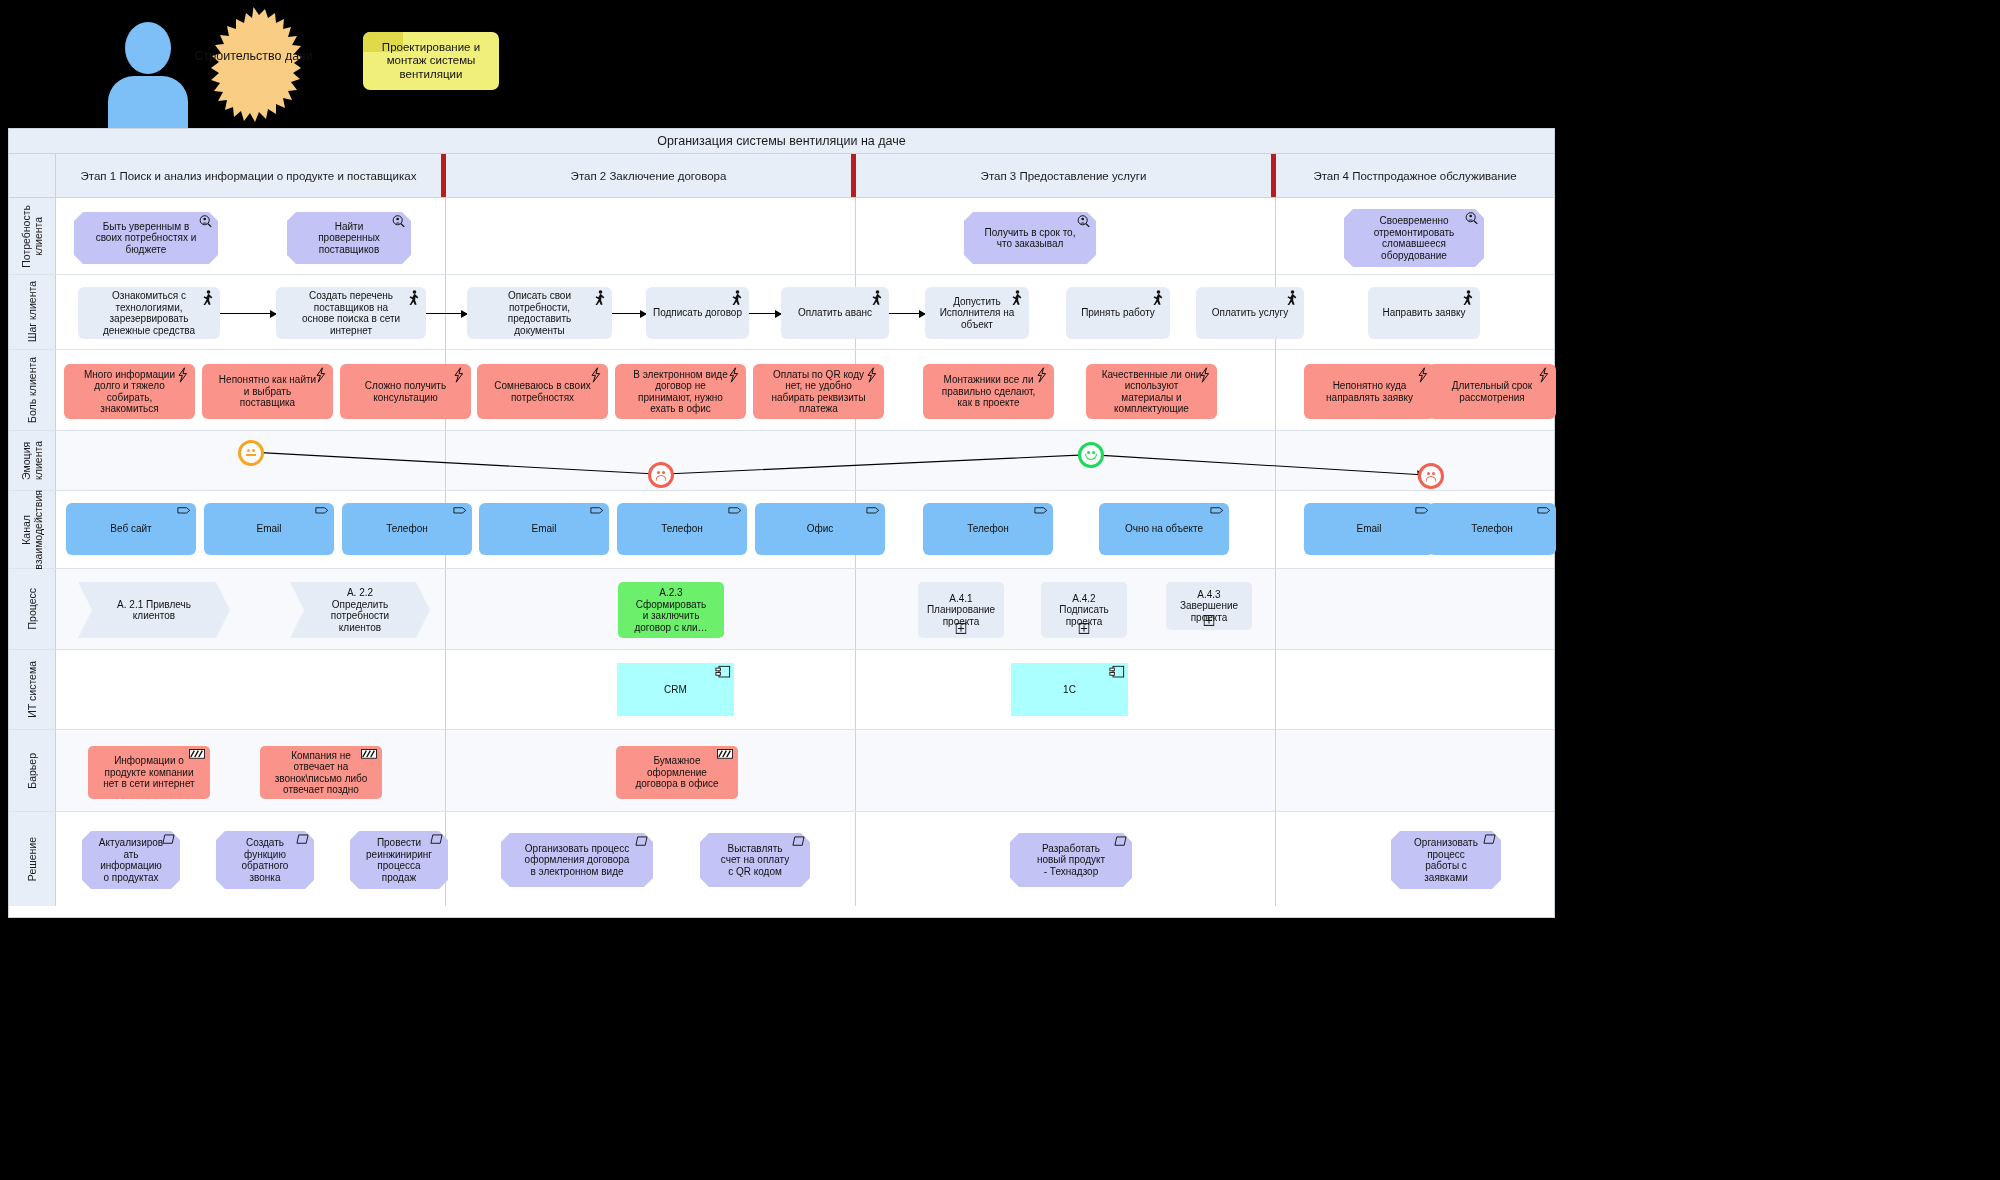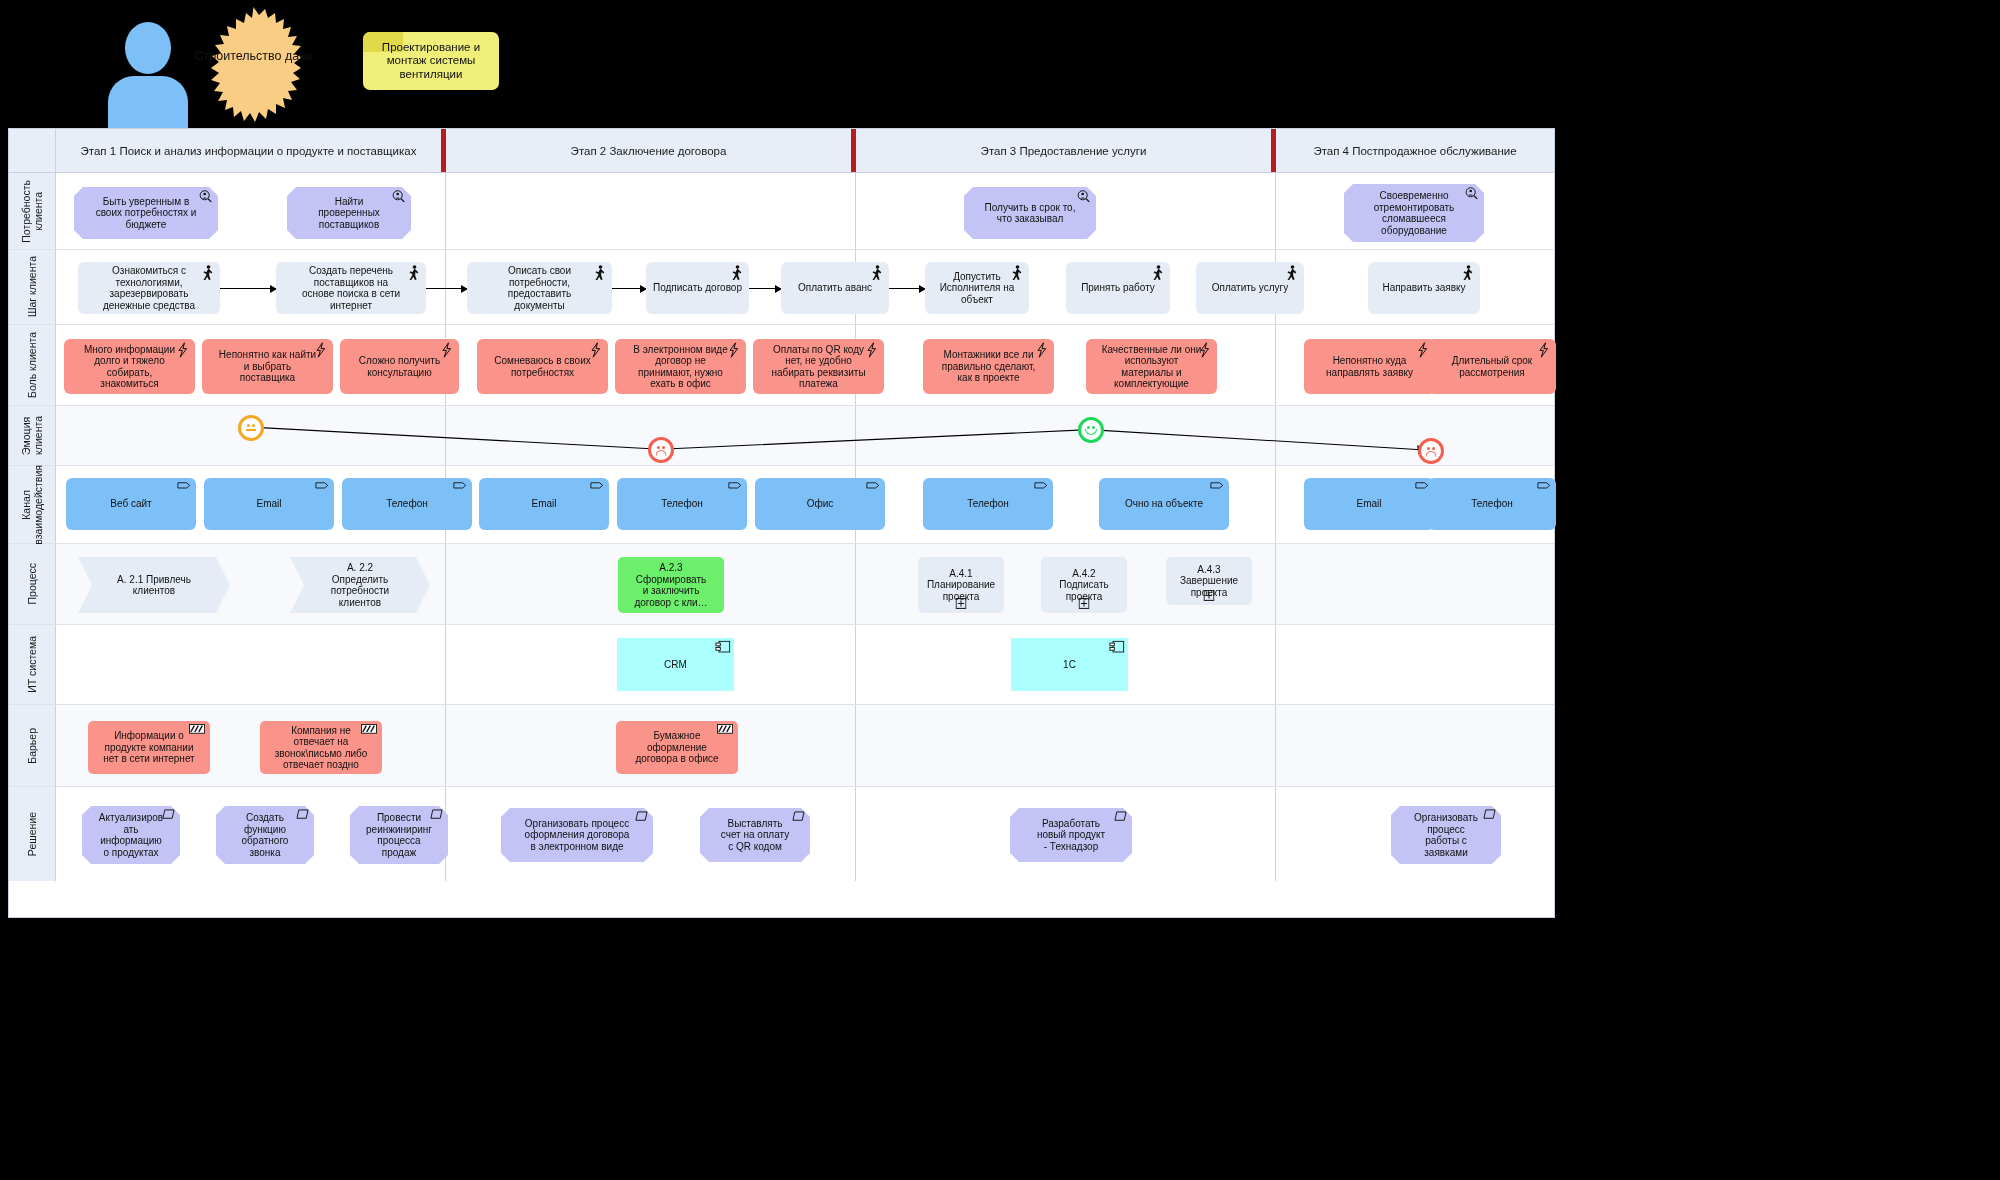--- a/index.html
+++ b/index.html
@@ -167,20 +167,21 @@
   </div>
 
   <div class="sticky">
     <span class="sticky-text">Проектирование и
 монтаж системы
 вентиляции</span>
   </div>
 </div>
 
 <div class="board">
+  <div class="board-title">Организация системы вентиляции на даче</div>
 
   <div class="grid">
 
     <div class="hdr-row">
       <div class="hdr-corner"></div>
       <div class="hdr-cell" style="width:390px;flex:0 0 390px">Этап 1 Поиск и анализ информации о продукте и поставщиках</div>
       <div class="hdr-cell" style="width:410px;flex:0 0 410px">Этап 2 Заключение договора</div>
       <div class="hdr-cell" style="width:420px;flex:0 0 420px">Этап 3 Предоставление услуги</div>
       <div class="hdr-cell" style="flex:1">Этап 4 Постпродажное обслуживание</div>
     </div>
@@ -388,21 +389,21 @@
         <div class="card pain" style="left:146px;top:14px;width:131px;height:55px">
           <span class="cico">
               <svg viewBox="0 0 14 16">
                 <path d="M8.5 0.8 L3 8.4 L6.4 8.4 L4.2 15.2 L10.6 6.6 L7 6.6 Z" fill="none" stroke="#111" stroke-width="1"></path>
               </svg>
             </span>
           <span class="ctext">Непонятно как найти
 и выбрать
 поставщика</span>
         </div>
-        <div class="card pain" style="left:284px;top:14px;width:119px;height:55px">
+        <div class="card pain" style="left:284px;top:14px;width:131px;height:55px">
           <span class="cico">
               <svg viewBox="0 0 14 16">
                 <path d="M8.5 0.8 L3 8.4 L6.4 8.4 L4.2 15.2 L10.6 6.6 L7 6.6 Z" fill="none" stroke="#111" stroke-width="1"></path>
               </svg>
             </span>
           <span class="ctext">Сложно получить
 консультацию</span>
         </div>
         <div class="card pain" style="left:421px;top:14px;width:131px;height:55px">
           <span class="cico">

